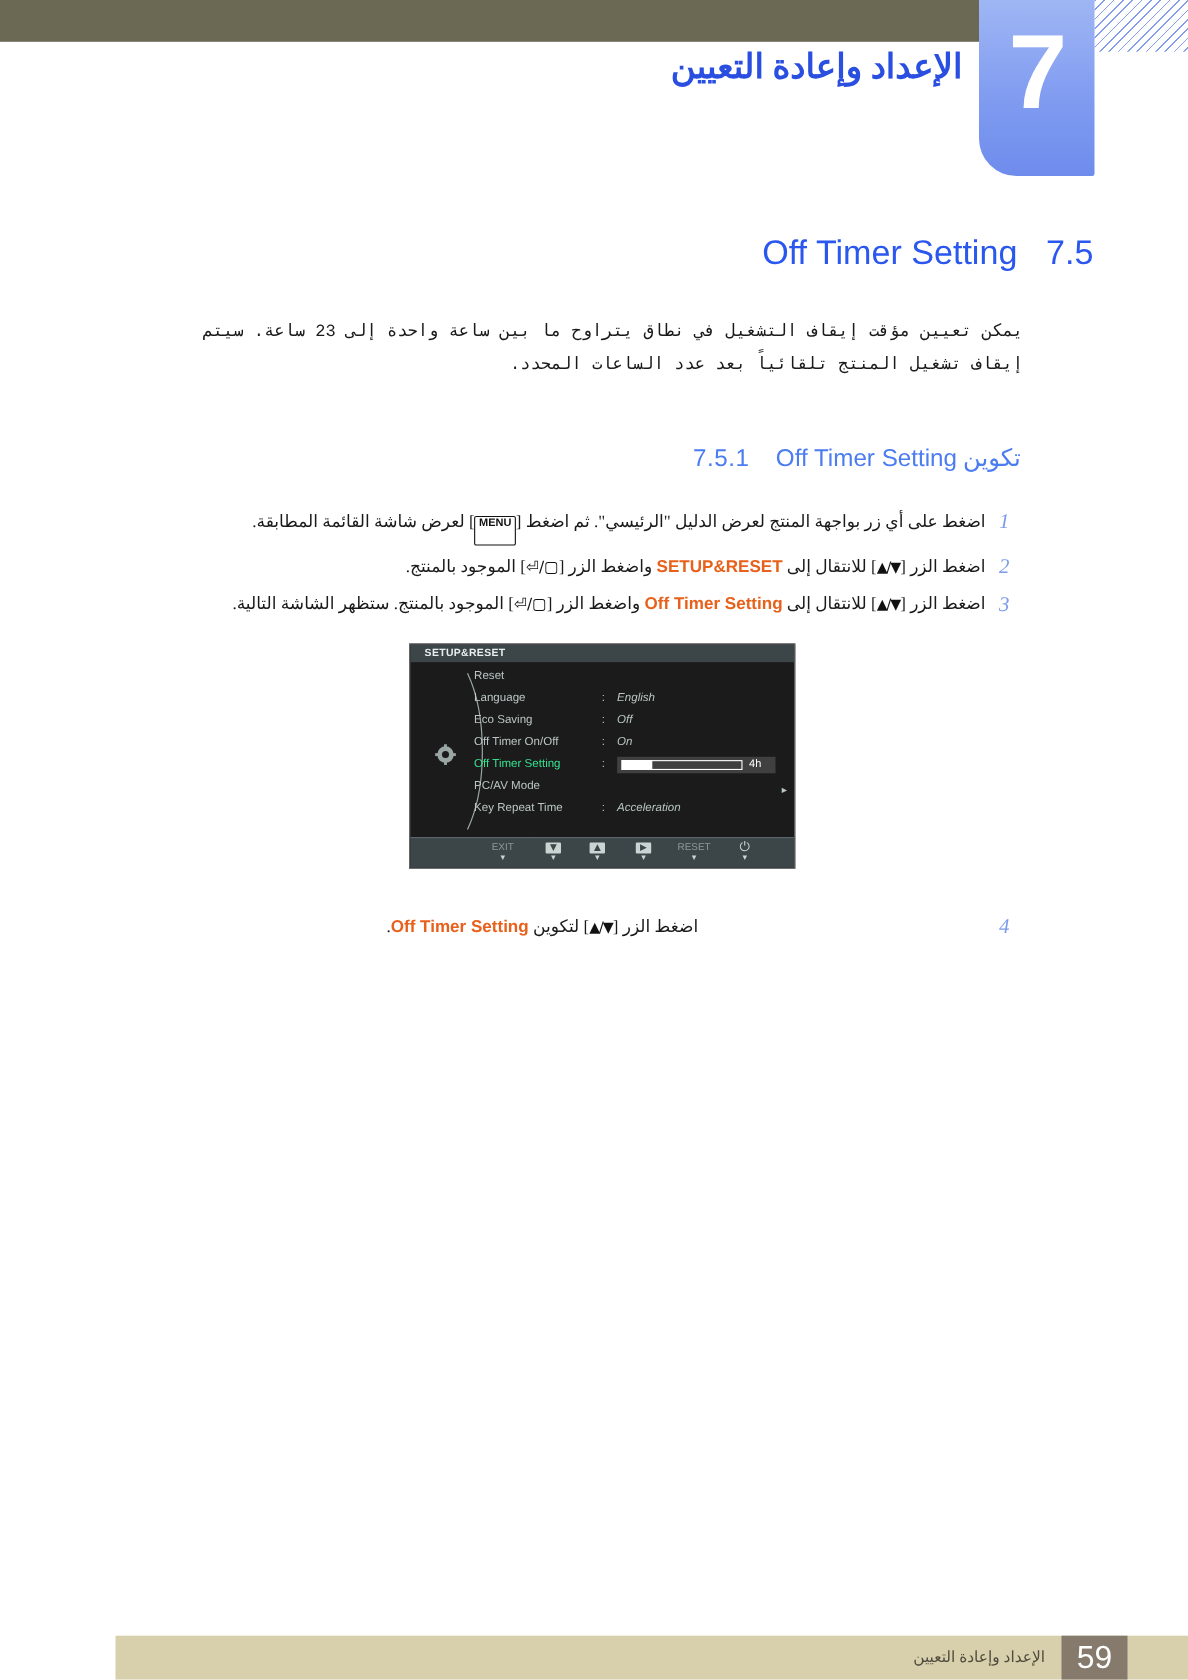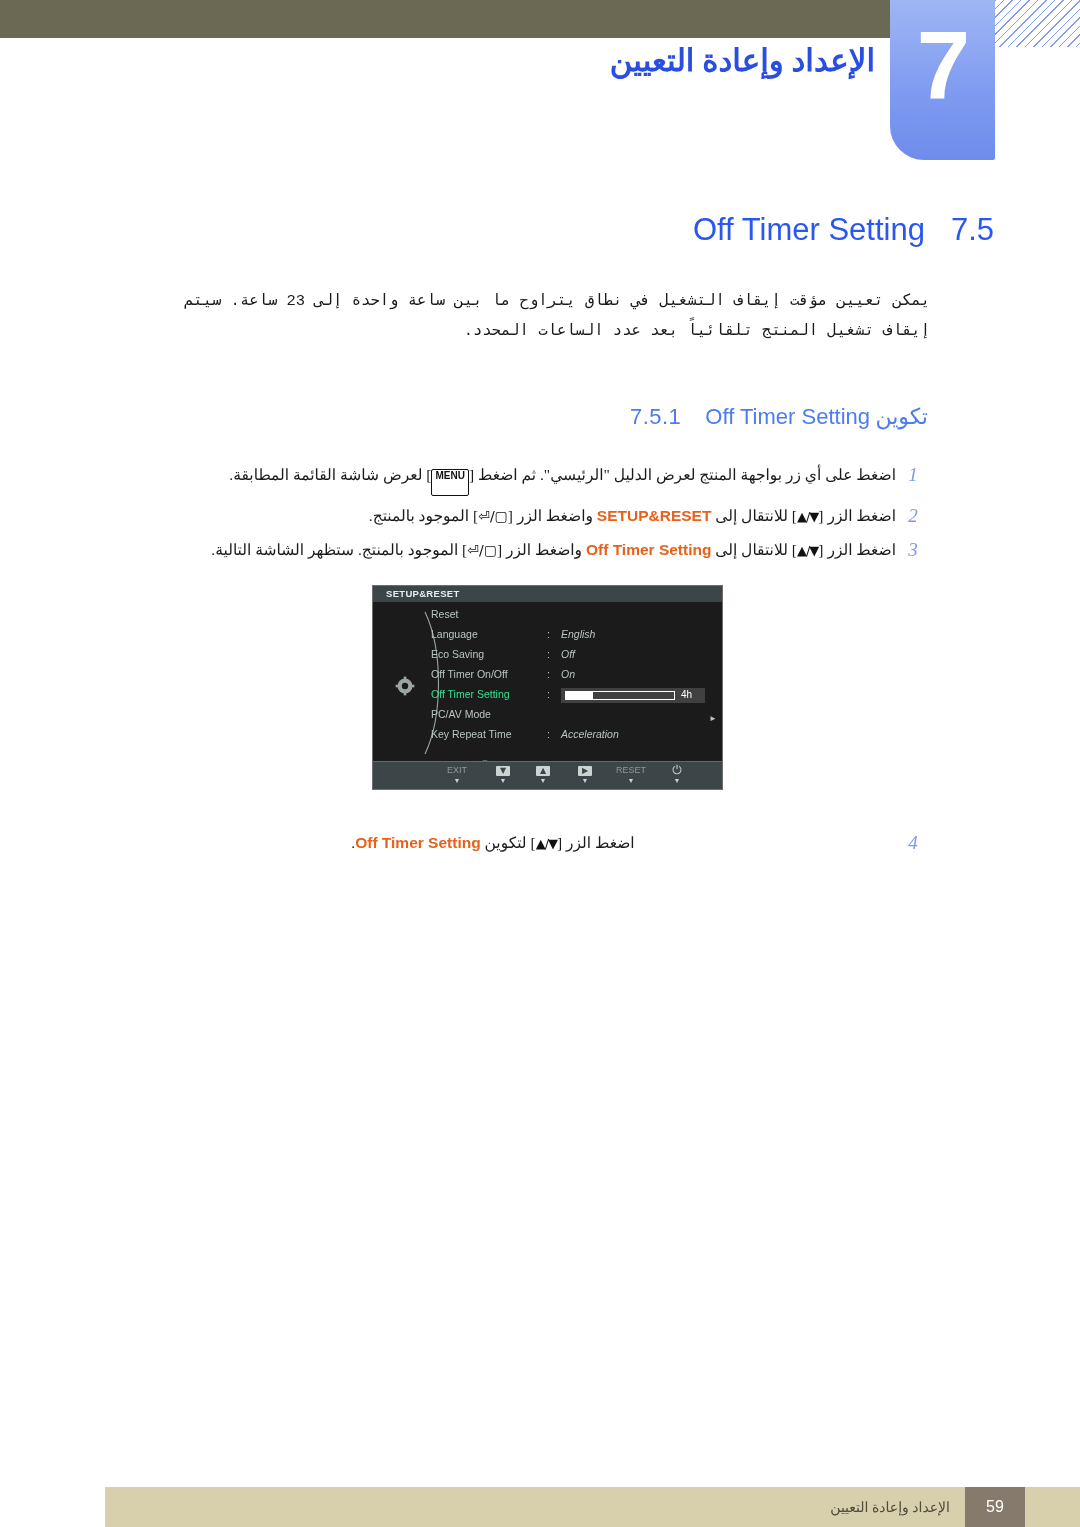--- a/index.html
+++ b/index.html
@@ -291,21 +291,21 @@
   }
   .ftr-pagebox {
     position: absolute; left: 965px; top: 1487px;
     width: 60px; height: 40px;
     background: #857a6b;
   }
   .ftr-page {
     position: absolute; left: 965px; top: 1487px;
     width: 60px; height: 40px;
     color: #ffffff;
-    font-size: 16px;
+    font-size: 29px;
     line-height: 40px;
     text-align: center;
     font-family: "Liberation Sans", sans-serif;
   }
   .ftr-text {
     position: absolute; right: 130px; top: 1487px;
     height: 40px; line-height: 42px;
     direction: rtl;
     color: #4e4a3c;
     font-size: 14px;

